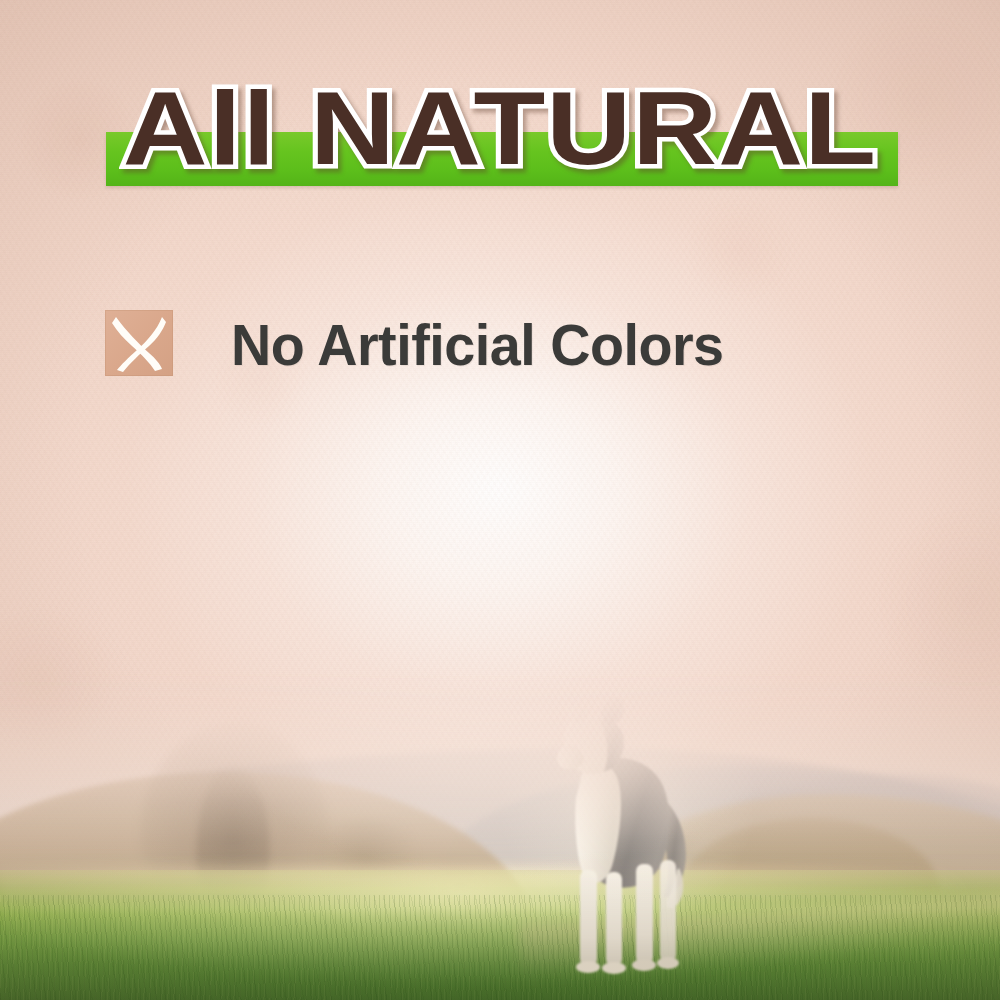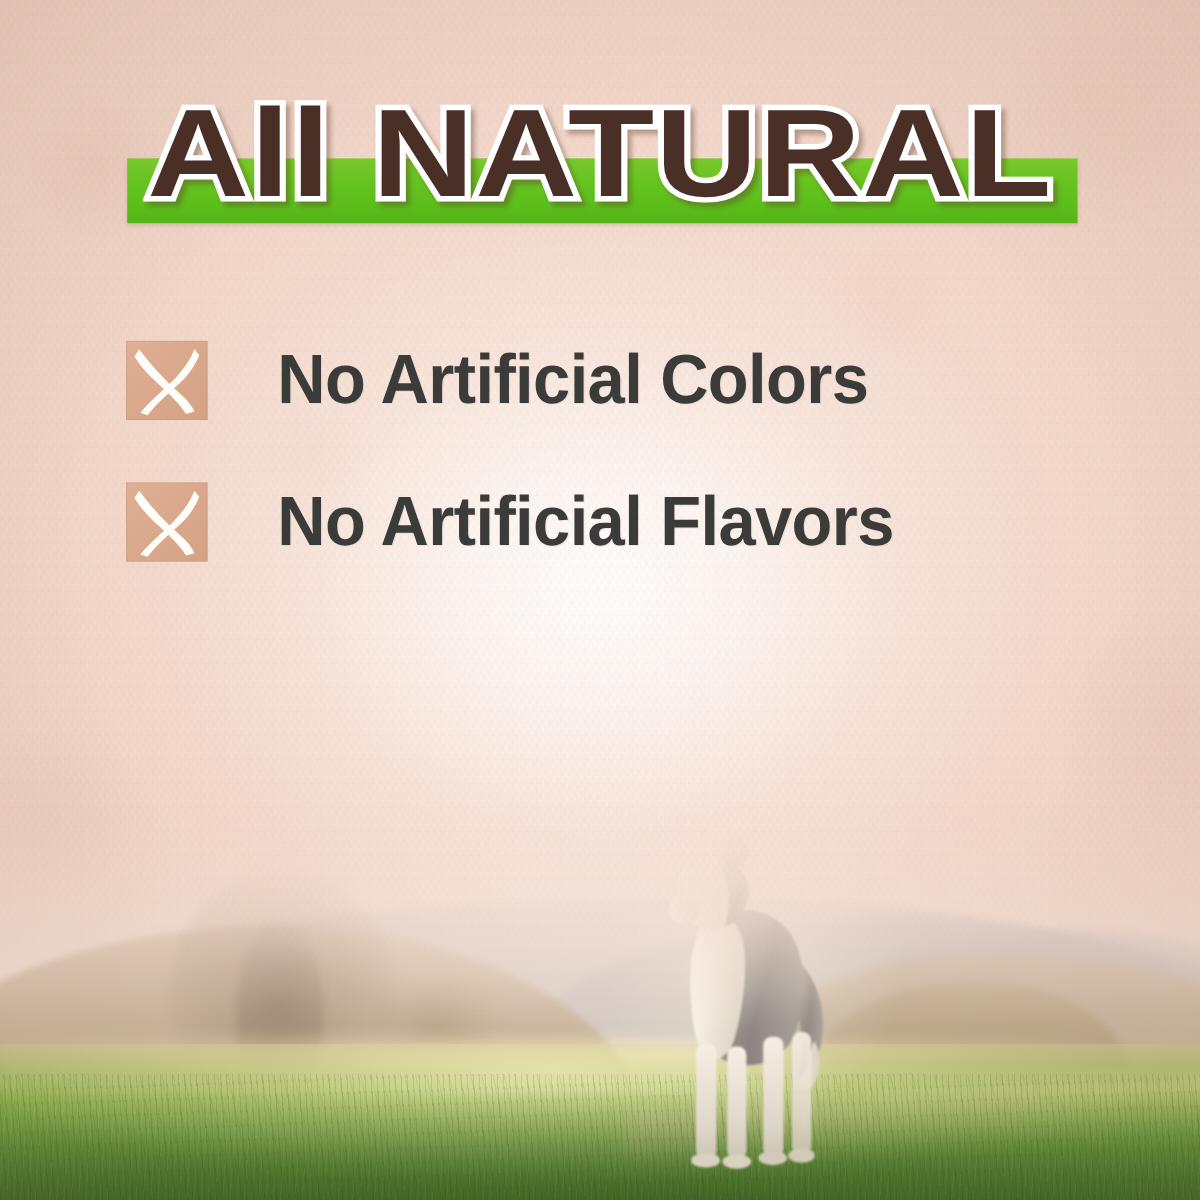--- a/index.html
+++ b/index.html
@@ -300,21 +300,21 @@
   .claims {
     position: absolute;
     left: 105px;
     top: 258px;
     width: 800px;
   }
   .claim-row {
     position: relative;
     height: 118px;
     display: flex;
-    align-items: center;
+    align-items: flex-end;
   }
   .claim-box {
     position: relative;
     flex: 0 0 auto;
     width: 68px;
     height: 66px;
     background: linear-gradient(135deg, #dfb096 0%, #daa88c 50%, #d4a184 100%);
     box-shadow: inset 0 0 0 1px rgba(196,146,116,.35);
   }
   .claim-box svg { position: absolute; left: 0; top: 0; }
@@ -426,27 +426,18 @@
     <div class="claim-row">
       <div class="claim-box">
         <svg width="68" height="66" viewBox="0 0 68 66" xmlns="http://www.w3.org/2000/svg">
           <path d="M11 7 C22 22 34 34 44 43 C51 49 55 54 57 59 L50 61 C45 53 36 44 27 36 C19 29 12 21 7 13 Z" fill="#fffdf8"></path>
           <path d="M57 7 C52 20 42 31 32 40 C23 48 16 55 12 60 L18 62 C25 53 35 44 44 36 C52 29 58 20 61 12 Z" fill="#fffdf8"></path>
         </svg>
       </div>
       <div class="claim-label">No Artificial Colors</div>
     </div>
 
-    <div class="claim-row">
-      <div class="claim-box">
-        <svg width="68" height="66" viewBox="0 0 68 66" xmlns="http://www.w3.org/2000/svg">
-          <path d="M11 7 C22 22 34 34 44 43 C51 49 55 54 57 59 L50 61 C45 53 36 44 27 36 C19 29 12 21 7 13 Z" fill="#fffdf8"></path>
-          <path d="M57 7 C52 20 42 31 32 40 C23 48 16 55 12 60 L18 62 C25 53 35 44 44 36 C52 29 58 20 61 12 Z" fill="#fffdf8"></path>
-        </svg>
-      </div>
-      <div class="claim-label">No Artificial Flavors</div>
-    </div>
 
 
 
   </div>
 
 </div>
 
 </body></html>

